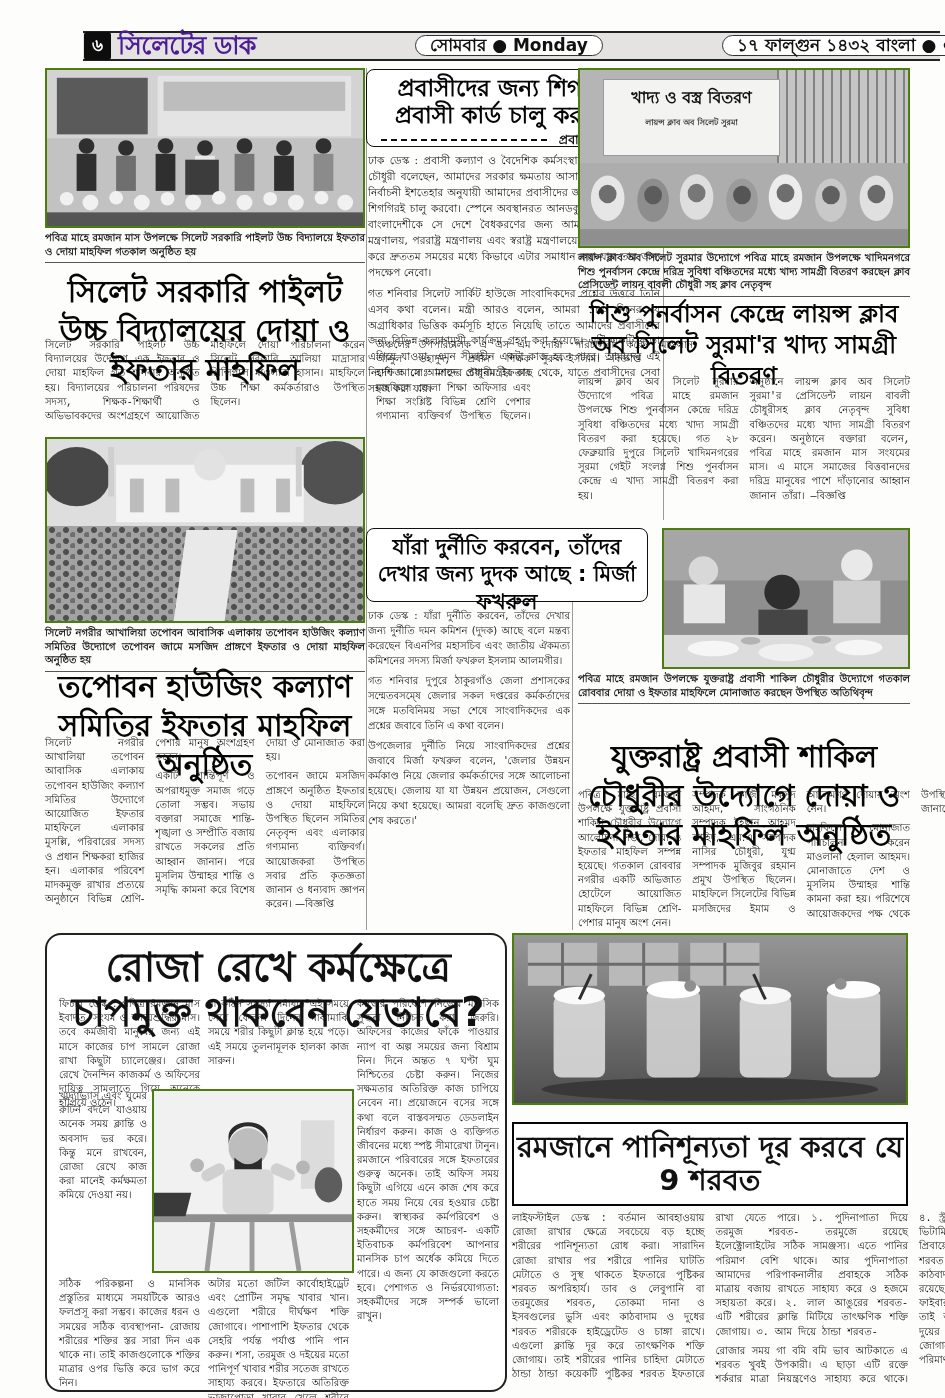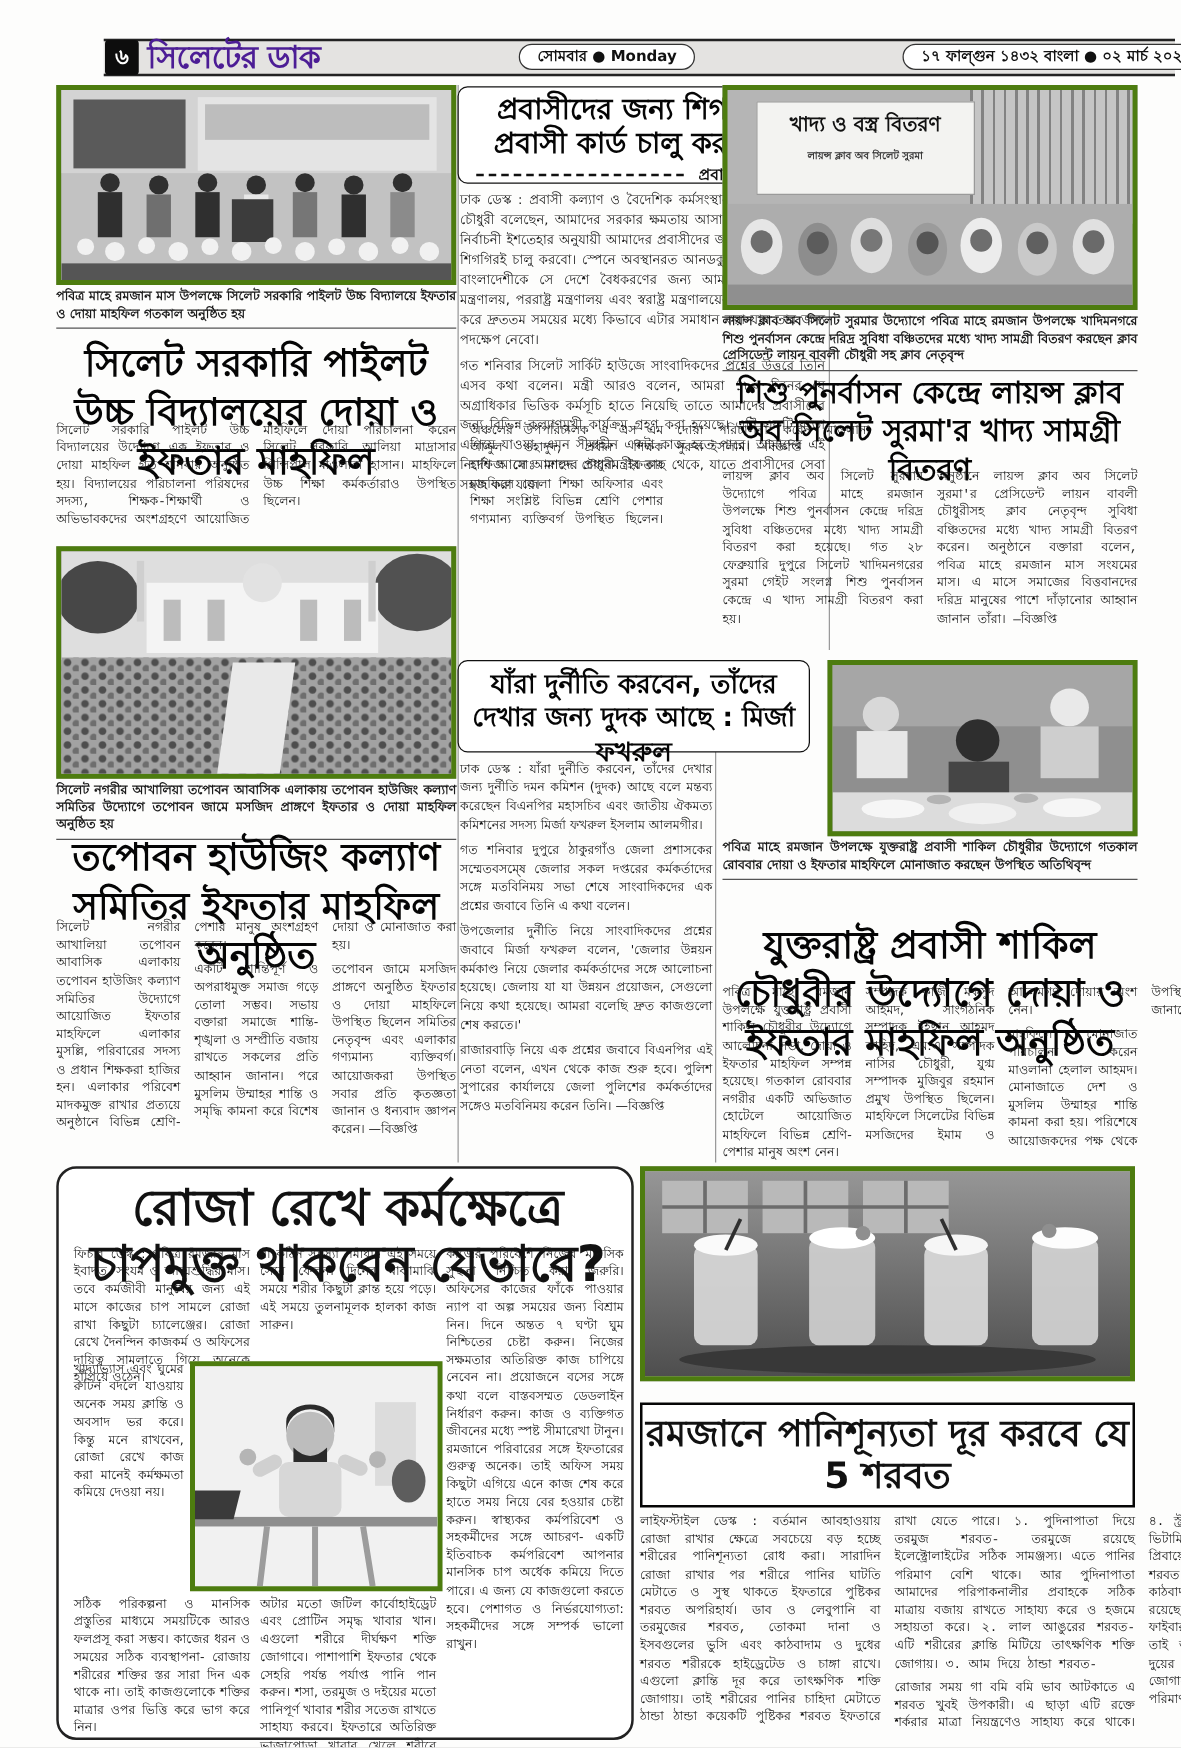--- a/index.html
+++ b/index.html
@@ -10,24 +10,24 @@
     background:#fdfdfc; overflow:hidden; color:#111;
   }
   .abs { position:absolute; }
 
   
   .hdr-strip { background:#e4e3e1; border-top:2px solid #222; border-bottom:2px solid #222; }
   .pagenum { background:#0d0d0d; color:#fff; font-weight:bold; font-size:17px;
     display:flex; align-items:center; justify-content:center; border-radius:3px; }
   .logo { font-size:25px; font-weight:800; letter-spacing:-0.5px; line-height:28px; color:#4c1d95; }
   .pill { background:#fff; border:1px solid #333; border-radius:11px; height:21px;
-    line-height:19px; font-size:12px; font-weight:700; padding:0 14px; white-space:nowrap; }
+    line-height:19px; font-size:17px; font-weight:700; padding:0 14px; white-space:nowrap; }
 
   
-  .photo { background:#b5b5b5; overflow:hidden; border:4px solid #4d7c0f; }
+  .photo { background:#b5b5b5; overflow:hidden; border:2px solid #4d7c0f; }
   .photo svg { display:block; width:100%; height:100%; }
   .crowd {
     background-color:#a2a2a2;
     background-image:
       radial-gradient(circle at 5px 4px, #4e4e4e 2.5px, rgba(0,0,0,0) 3.5px),
       radial-gradient(circle at 12px 9px, #6e6e6e 2.5px, rgba(0,0,0,0) 3.5px);
     background-size:14px 11px;
   }
   .gate { background:repeating-linear-gradient(90deg,#767676 0 2px,#c9c9c9 2px 9px); opacity:.8; }
   .banner-board { background:#f3f3f1; border:1px solid #9a9a9a; text-align:center; padding-top:5px; }
@@ -156,21 +156,20 @@
     <p>গত শনিবার সিলেট সার্কিট হাউজে সাংবাদিকদের প্রশ্নের উত্তরে তিনি এসব কথা বলেন। মন্ত্রী আরও বলেন, আমরা ১৮০ দিনের যে অগ্রাধিকার ভিত্তিক কর্মসূচি হাতে নিয়েছি তাতে আমাদের প্রবাসীদের জন্য বিভিন্ন কল্যাণমুখী কার্যক্রম গ্রহণ করা হয়েছে। এটি একটি বড়ো এগিয়ে যাওয়া, এমন সীমাহীন একটা কাজ হতে পারে। আমাদের এই নির্দেশ আসে আমাদের প্রধানমন্ত্রীর কাছ থেকে, যাতে প্রবাসীদের সেবা সহজ করা যায়।</p>
   </div>
 
   <div class="abs hl-box" style="left:366px;top:528px;width:282px;height:74px;">
     <div class="headline" style="font-size:21px;line-height:1.3;">যাঁরা দুর্নীতি করবেন, তাঁদের দেখার জন্য দুদক আছে : মির্জা ফখরুল</div>
   </div>
   <div class="abs body-text" style="left:368px;top:608px;width:202px;height:322px;line-height:1.5;">
     <p>ঢাক ডেস্ক : যাঁরা দুর্নীতি করবেন, তাঁদের দেখার জন্য দুর্নীতি দমন কমিশন (দুদক) আছে বলে মন্তব্য করেছেন বিএনপির মহাসচিব এবং জাতীয় ঐকমত্য কমিশনের সদস্য মির্জা ফখরুল ইসলাম আলমগীর।</p>
     <p>গত শনিবার দুপুরে ঠাকুরগাঁও জেলা প্রশাসকের সম্মেতবসম্ষে জেলার সকল দপ্তরের কর্মকর্তাদের সঙ্গে মতবিনিময় সভা শেষে সাংবাদিকদের এক প্রশ্নের জবাবে তিনি এ কথা বলেন।</p>
     <p>উপজেলার দুর্নীতি নিয়ে সাংবাদিকদের প্রশ্নের জবাবে মির্জা ফখরুল বলেন, 'জেলার উন্নয়ন কর্মকাণ্ড নিয়ে জেলার কর্মকর্তাদের সঙ্গে আলোচনা হয়েছে। জেলায় যা যা উন্নয়ন প্রয়োজন, সেগুলো নিয়ে কথা হয়েছে। আমরা বলেছি দ্রুত কাজগুলো শেষ করতে।'</p>
-    <p>রাজারবাড়ি নিয়ে এক প্রশ্নের জবাবে বিএনপির এই নেতা বলেন, এখন থেকে কাজ শুরু হবে। পুলিশ সুপারের কার্যালয়ে জেলা পুলিশের কর্মকর্তাদের সঙ্গেও মতবিনিময় করেন তিনি। —বিজ্ঞপ্তি</p>
   </div>
 
   <div class="abs photo" style="left:578px;top:68px;width:332px;height:180px;">
     <div class="gate" style="position:absolute;right:0;top:0;width:40%;height:62%;"></div>
     <div class="banner-board" style="position:absolute;left:7%;top:5%;width:54%;height:44%;">
       <div class="banner-l1">খাদ্য ও বস্ত্র বিতরণ</div>
       <div class="banner-l2">লায়ন্স ক্লাব অব সিলেট সুরমা</div>
     </div>
     <svg viewBox="0 0 332 80" preserveAspectRatio="none" style="position:absolute;left:0;bottom:0;height:47%;width:100%;">
       <rect width="332" height="80" fill="#adadad"></rect>
@@ -282,20 +281,20 @@
         <rect x="228" y="62" width="52" height="84" rx="8" fill="#dadada" opacity="0.92"></rect>
         <ellipse cx="254" cy="62" rx="26" ry="9" fill="#f6f6f6"></ellipse>
         <line x1="242" y1="40" x2="254" y2="66" stroke="#2f2f2f" stroke-width="3"></line>
         <rect x="316" y="56" width="54" height="90" rx="8" fill="#d2d2d2" opacity="0.92"></rect>
         <ellipse cx="343" cy="56" rx="27" ry="9" fill="#fdfdfd"></ellipse>
         <circle cx="330" cy="50" r="6" fill="#8f8f8f"></circle>
       </g>
     </svg>
   </div>
   <div class="abs shorbot-box" style="left:512px;top:1122px;width:396px;height:84px;">
-    <div class="shorbot-headline">রমজানে পানিশূন্যতা দূর করবে যে 5 শরবত</div>
+    <div class="shorbot-headline">রমজানে পানিশূন্যতা দূর করবে যে 9 শরবত</div>
   </div>
   <div class="abs body-text cols-2" style="left:512px;top:1212px;width:396px;height:180px;">
     <p>লাইফস্টাইল ডেস্ক : বর্তমান আবহাওয়ায় রোজা রাখার ক্ষেত্রে সবচেয়ে বড় হচ্ছে শরীরের পানিশূন্যতা রোধ করা। সারাদিন রোজা রাখার পর শরীরে পানির ঘাটতি মেটাতে ও সুস্থ থাকতে ইফতারে পুষ্টিকর শরবত অপরিহার্য। ডাব ও লেবুপানি বা তরমুজের শরবত, তোকমা দানা ও ইসবগুলের ভুসি এবং কাঠবাদাম ও দুধের শরবত শরীরকে হাইড্রেটেড ও চাঙ্গা রাখে। এগুলো ক্লান্তি দূর করে তাৎক্ষণিক শক্তি জোগায়। তাই শরীরের পানির চাহিদা মেটাতে ঠান্ডা ঠান্ডা কয়েকটি পুষ্টিকর শরবত ইফতারে রাখা যেতে পারে। ১. পুদিনাপাতা দিয়ে তরমুজ শরবত- তরমুজে রয়েছে ইলেক্ট্রোলাইটের সঠিক সামঞ্জস্য। এতে পানির পরিমাণ বেশি থাকে। আর পুদিনাপাতা আমাদের পরিপাকনালীর প্রবাহকে সঠিক মাত্রায় বজায় রাখতে সাহায্য করে ও হজমে সহায়তা করে। ২. লাল আঙুরের শরবত- এটি শরীরের ক্লান্তি মিটিয়ে তাৎক্ষণিক শক্তি জোগায়। ৩. আম দিয়ে ঠান্ডা শরবত-</p>
     <p>রোজার সময় গা বমি বমি ভাব আটকাতে এ শরবত খুবই উপকারী। এ ছাড়া এটি রক্তে শর্করার মাত্রা নিয়ন্ত্রণেও সাহায্য করে থাকে। ৪. স্ট্রবেরি ও দইয়ের শরবত- স্ট্রবেরি হলো ভিটামিন দিয়ে ভরপুর এবং দইয়ে থাকে প্রিবায়োটিক। তাই আন্টি-অক্সিডেন্ট সমৃদ্ধ এ শরবত আমাদের অন্ত্রকে রাখবে ভালো। ৫. কাঠবাদাম দিয়ে দুধের শরবত- কাঠবাদামে রয়েছে ম্যাগনেশিয়াম, ভিটামিন 'ই' এবং ফাইবার। অন্যদিকে দুধে রয়েছে ক্যালসিয়াম। তাই অনেকটা সময় রোজা রাখার পর এই দুয়ের সমন্বয় আমাদের শরীরে তাৎক্ষণিক শক্তি জোগায়। ৬. শসার শরবত- শসায় পানির পরিমাণ বেশি থাকে। ফলে এটি টক্সিক উপাদানগুলো শরীর থেকে বের করে দিতে সাহায্য করে। ৭. পেয়ারা শরবত-</p>
   </div>
 
 </div>
 
 </body></html>

